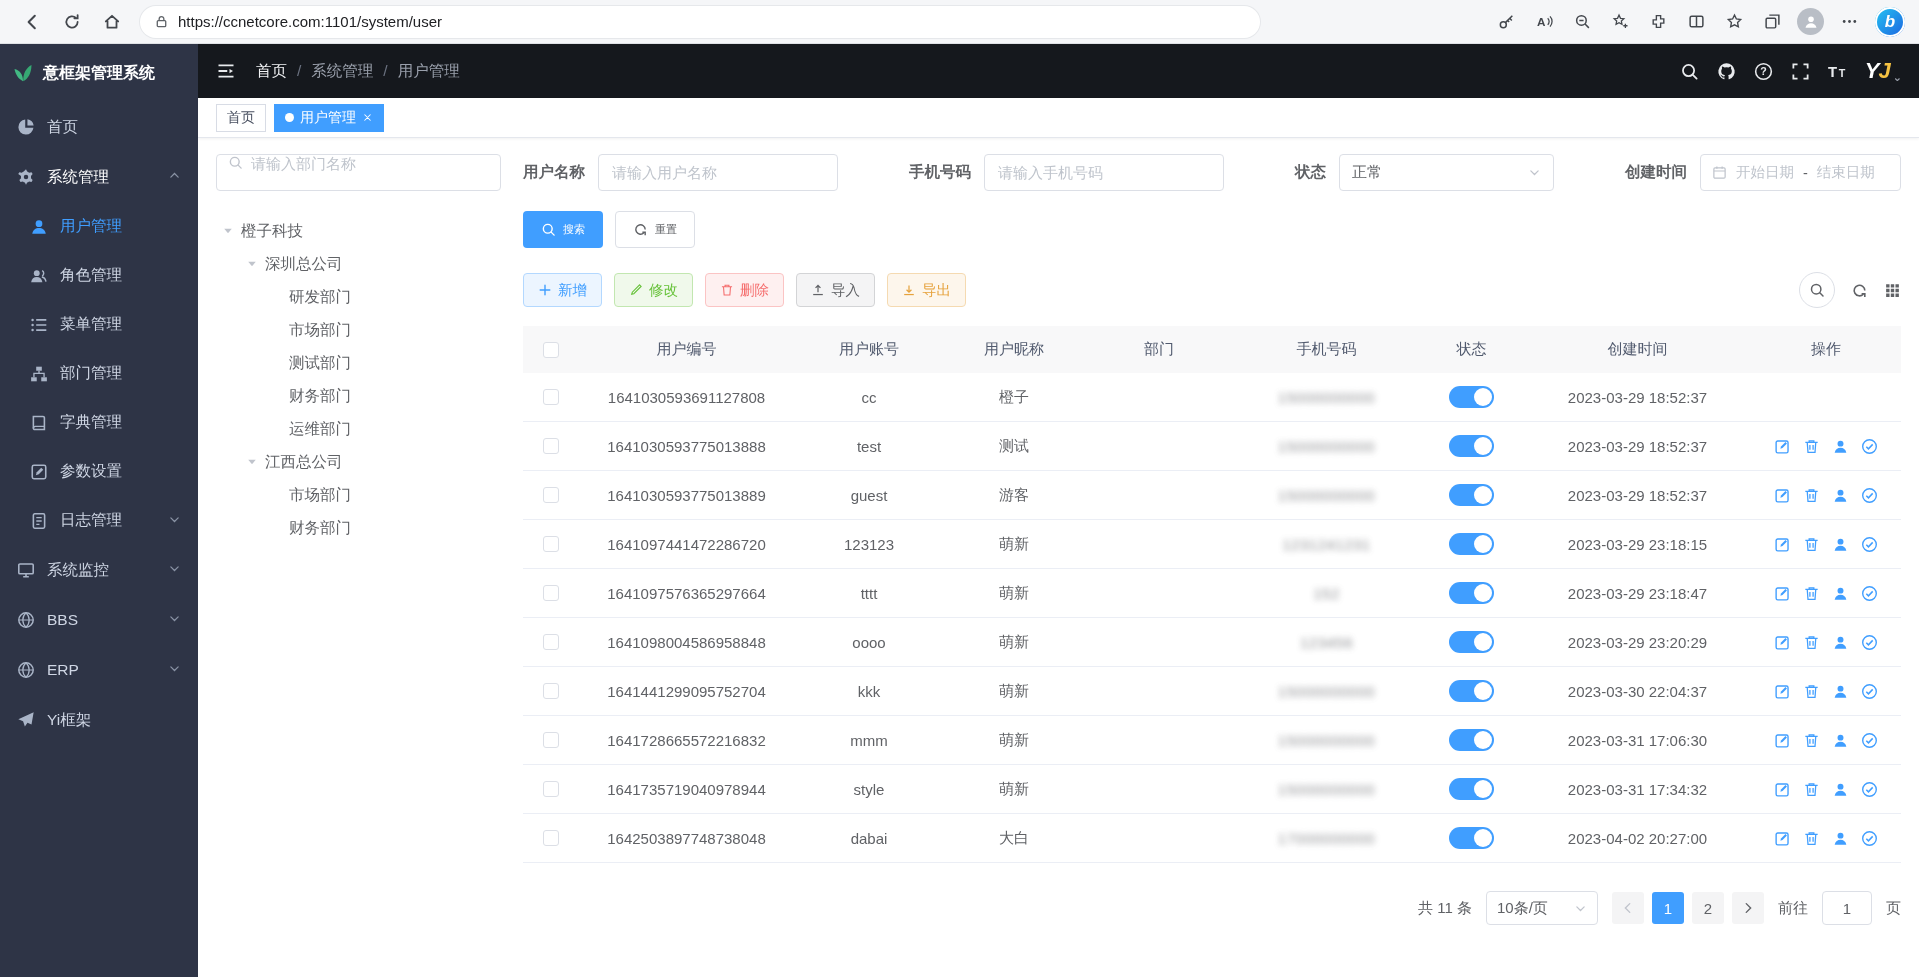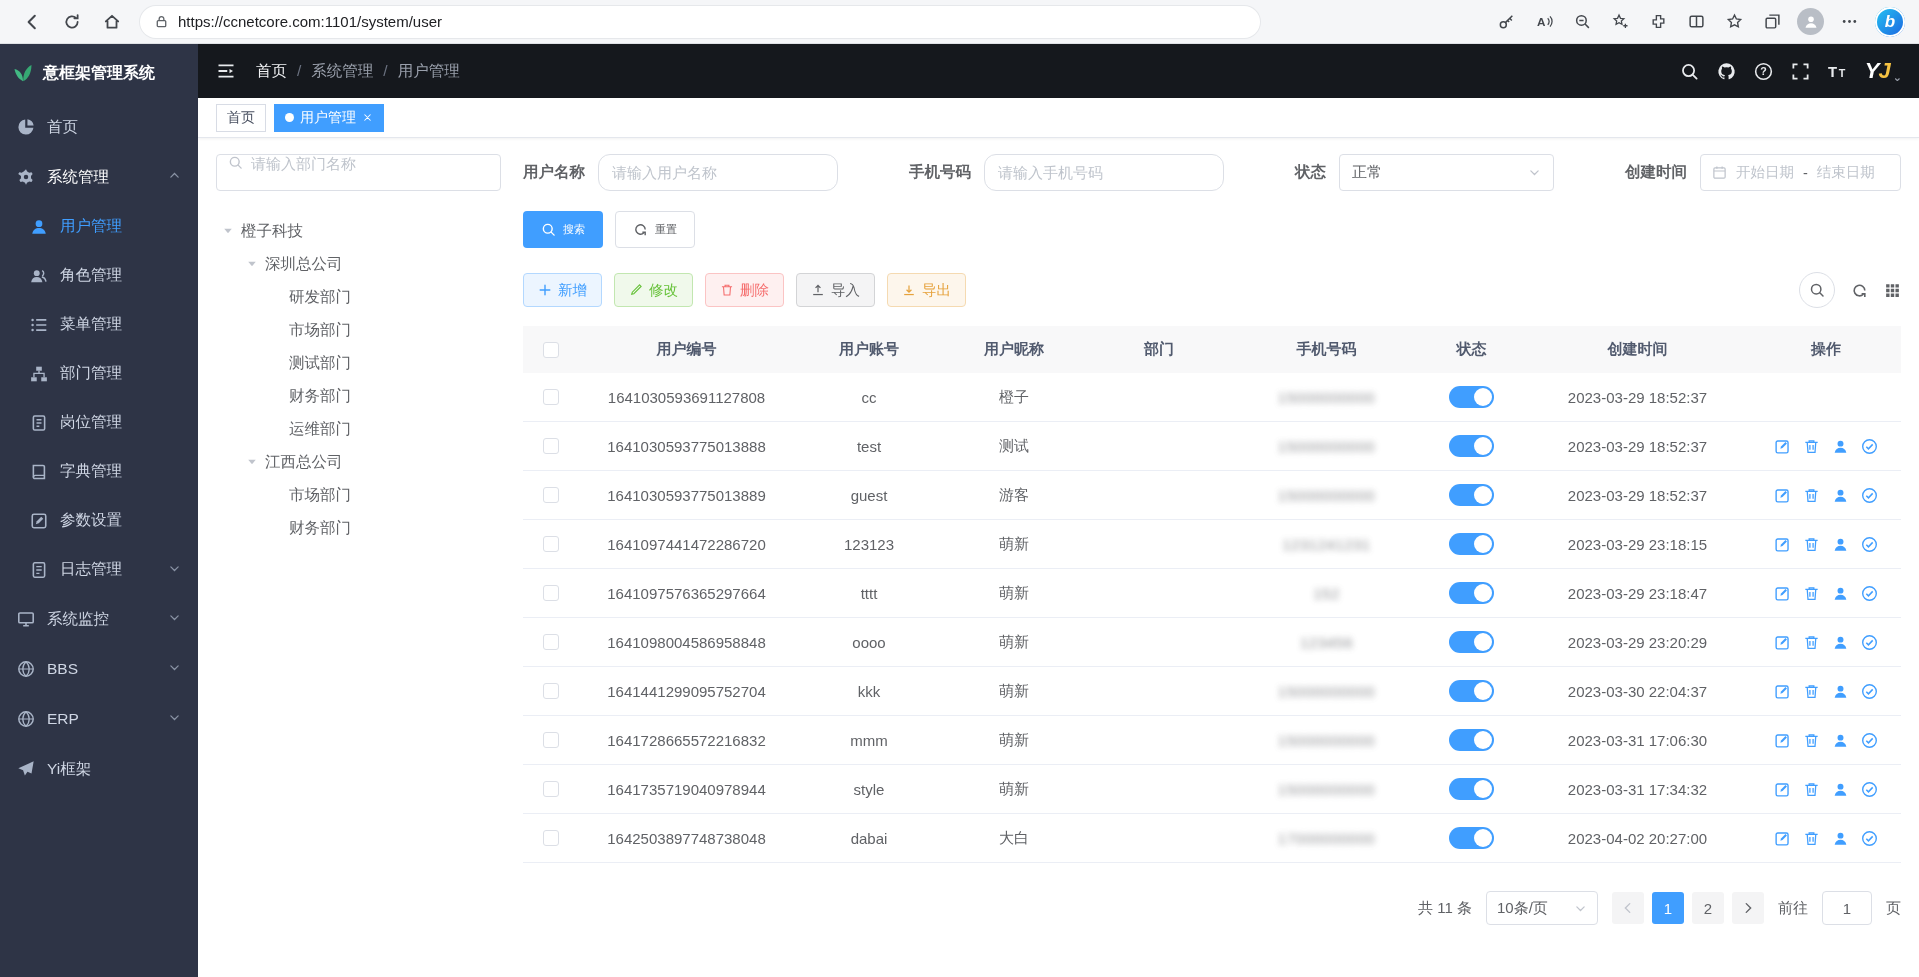--- a/index.html
+++ b/index.html
@@ -57,21 +57,21 @@
   .tree{margin-top:24px;font-size:15.5px;color:#606266}
   .tree-node{height:33px;display:flex;align-items:center;gap:7px;cursor:pointer}
   .tree-caret{color:#c0c4cc}
   .tree-caret svg{transform:rotate(90deg)}
   .tree-spacer{width:12px;flex-shrink:0}
 
   .right-pane{flex:1;min-width:0;display:flex;flex-direction:column}
   .filter-row{display:flex;align-items:center;justify-content:space-between;gap:14px}
   .f-group{display:flex;align-items:center;gap:13px}
   .f-label{font-size:15.5px;color:#606266;font-weight:700;white-space:nowrap}
-  .f-input{width:240px;height:37px;border:1px solid #dcdfe6;border-radius:12px;padding:0 13px;font-size:15px;color:#606266;outline:0;font-family:inherit}
+  .f-input{width:240px;height:37px;border:1px solid #dcdfe6;border-radius:4px;padding:0 13px;font-size:15px;color:#606266;outline:0;font-family:inherit}
   .f-input::placeholder{color:#bfc4cc}
   .f-select{width:215px;height:37px;border:1px solid #dcdfe6;border-radius:4px;display:flex;align-items:center;justify-content:space-between;padding:0 12px;color:#606266;font-size:15px;cursor:pointer}
   .f-select .icon{color:#c0c4cc}
   .f-date{width:201px;height:37px;border:1px solid #dcdfe6;border-radius:4px;display:flex;align-items:center;gap:9px;padding:0 11px;color:#bfc4cc;font-size:14.5px}
   .f-date .sep{color:#606266}
 
   .btn-row{margin-top:20px;display:flex;gap:12px}
   .btn{height:37px;padding:0 17px;border-radius:4px;font-size:11px;display:inline-flex;align-items:center;gap:7px;cursor:pointer;border:1px solid transparent;font-family:inherit}
   .btn-primary{background:#409eff;color:#fff}
   .btn-plain{background:#fff;border-color:#dcdfe6;color:#606266}
@@ -83,21 +83,21 @@
   .b-del{background:#fef0f0;border-color:#fbc4c4;color:#f56c6c}
   .b-imp{background:#f4f4f5;border-color:#d3d4d6;color:#606266}
   .b-exp{background:#fdf6ec;border-color:#f5dab1;color:#e6a23c}
   .tool-icons{margin-left:auto;display:flex;gap:16px;align-items:center;color:#606266}
   .circle-btn{width:36px;height:36px;border:1px solid #dcdfe6;border-radius:50%;display:flex;align-items:center;justify-content:center;cursor:pointer}
   .ghost-btn{cursor:pointer}
 
   
   .table{margin-top:18px}
   .t-head,.t-row{display:flex;align-items:center}
-  .t-head{background:#f8f8f9;height:47px;font-weight:700;color:#515a6e;font-size:15px}
+  .t-head{background:#f8f8f9;height:47px;font-weight:400;color:#515a6e;font-size:15px}
   .t-row{height:49px;border-bottom:1px solid #ebeef5;font-size:15px;color:#606266}
   .c{display:flex;align-items:center;justify-content:center;flex-shrink:0}
   .c-check{width:56px}.c-id{width:215px}.c-acct{width:150px}.c-nick{width:140px}.c-dept{width:150px}
   .c-phone{width:185px}.c-status{width:105px}.c-created{flex:1;min-width:200px}.c-ops{width:150px;gap:12px}
   .cb{width:16px;height:16px;border:1px solid #dcdfe6;border-radius:3px;background:#fff;cursor:pointer;display:inline-block}
   .masked{filter:blur(3px);opacity:.7;letter-spacing:.5px}
   .toggle{width:45px;height:22px;border-radius:11px;background:#409eff;position:relative;cursor:pointer;display:inline-block}
   .toggle::after{content:'';position:absolute;right:2px;top:2px;width:18px;height:18px;border-radius:50%;background:#fff}
   .op{color:#409eff;cursor:pointer;line-height:0}
 
@@ -299,29 +299,20 @@
                 <rect x="1" y="10.9" width="5" height="3.6" fill="currentColor"></rect>
                 <rect x="10" y="10.9" width="5" height="3.6" fill="currentColor"></rect>
                 <path d="M8 5.1v2.4M3.5 10.9V7.5h9v3.4" stroke="currentColor" stroke-width="1.2" fill="none"></path>
               </svg>
             </span>
             <span class="side-label">部门管理</span>
           </div>
           <div class="side-item sub">
             <span class="icon">
               <svg viewBox="0 0 16 16" width="18" height="18">
-                <rect x="3" y="1.8" width="10" height="12.4" rx="1.2" fill="none" stroke="currentColor" stroke-width="1.4"></rect>
-                <path d="M5.8 5.2h4.4M5.8 8h4.4M5.8 10.8h2.5" stroke="currentColor" stroke-width="1.3"></path>
-              </svg>
-            </span>
-            <span class="side-label">岗位管理</span>
-          </div>
-          <div class="side-item sub">
-            <span class="icon">
-              <svg viewBox="0 0 16 16" width="18" height="18">
                 <path d="M3 2.2h8.6a1.2 1.2 0 011.2 1.2v10.4H4.2A1.2 1.2 0 013 12.6z" fill="none" stroke="currentColor" stroke-width="1.4"></path>
                 <path d="M3 12.6a1.6 1.6 0 011.6-1.6h8.2" fill="none" stroke="currentColor" stroke-width="1.3"></path>
               </svg>
             </span>
             <span class="side-label">字典管理</span>
           </div>
           <div class="side-item sub">
             <span class="icon">
               <svg viewBox="0 0 16 16" width="18" height="18">
                 <rect x="2" y="2" width="12" height="12" rx="1.5" fill="none" stroke="currentColor" stroke-width="1.4"></rect>

